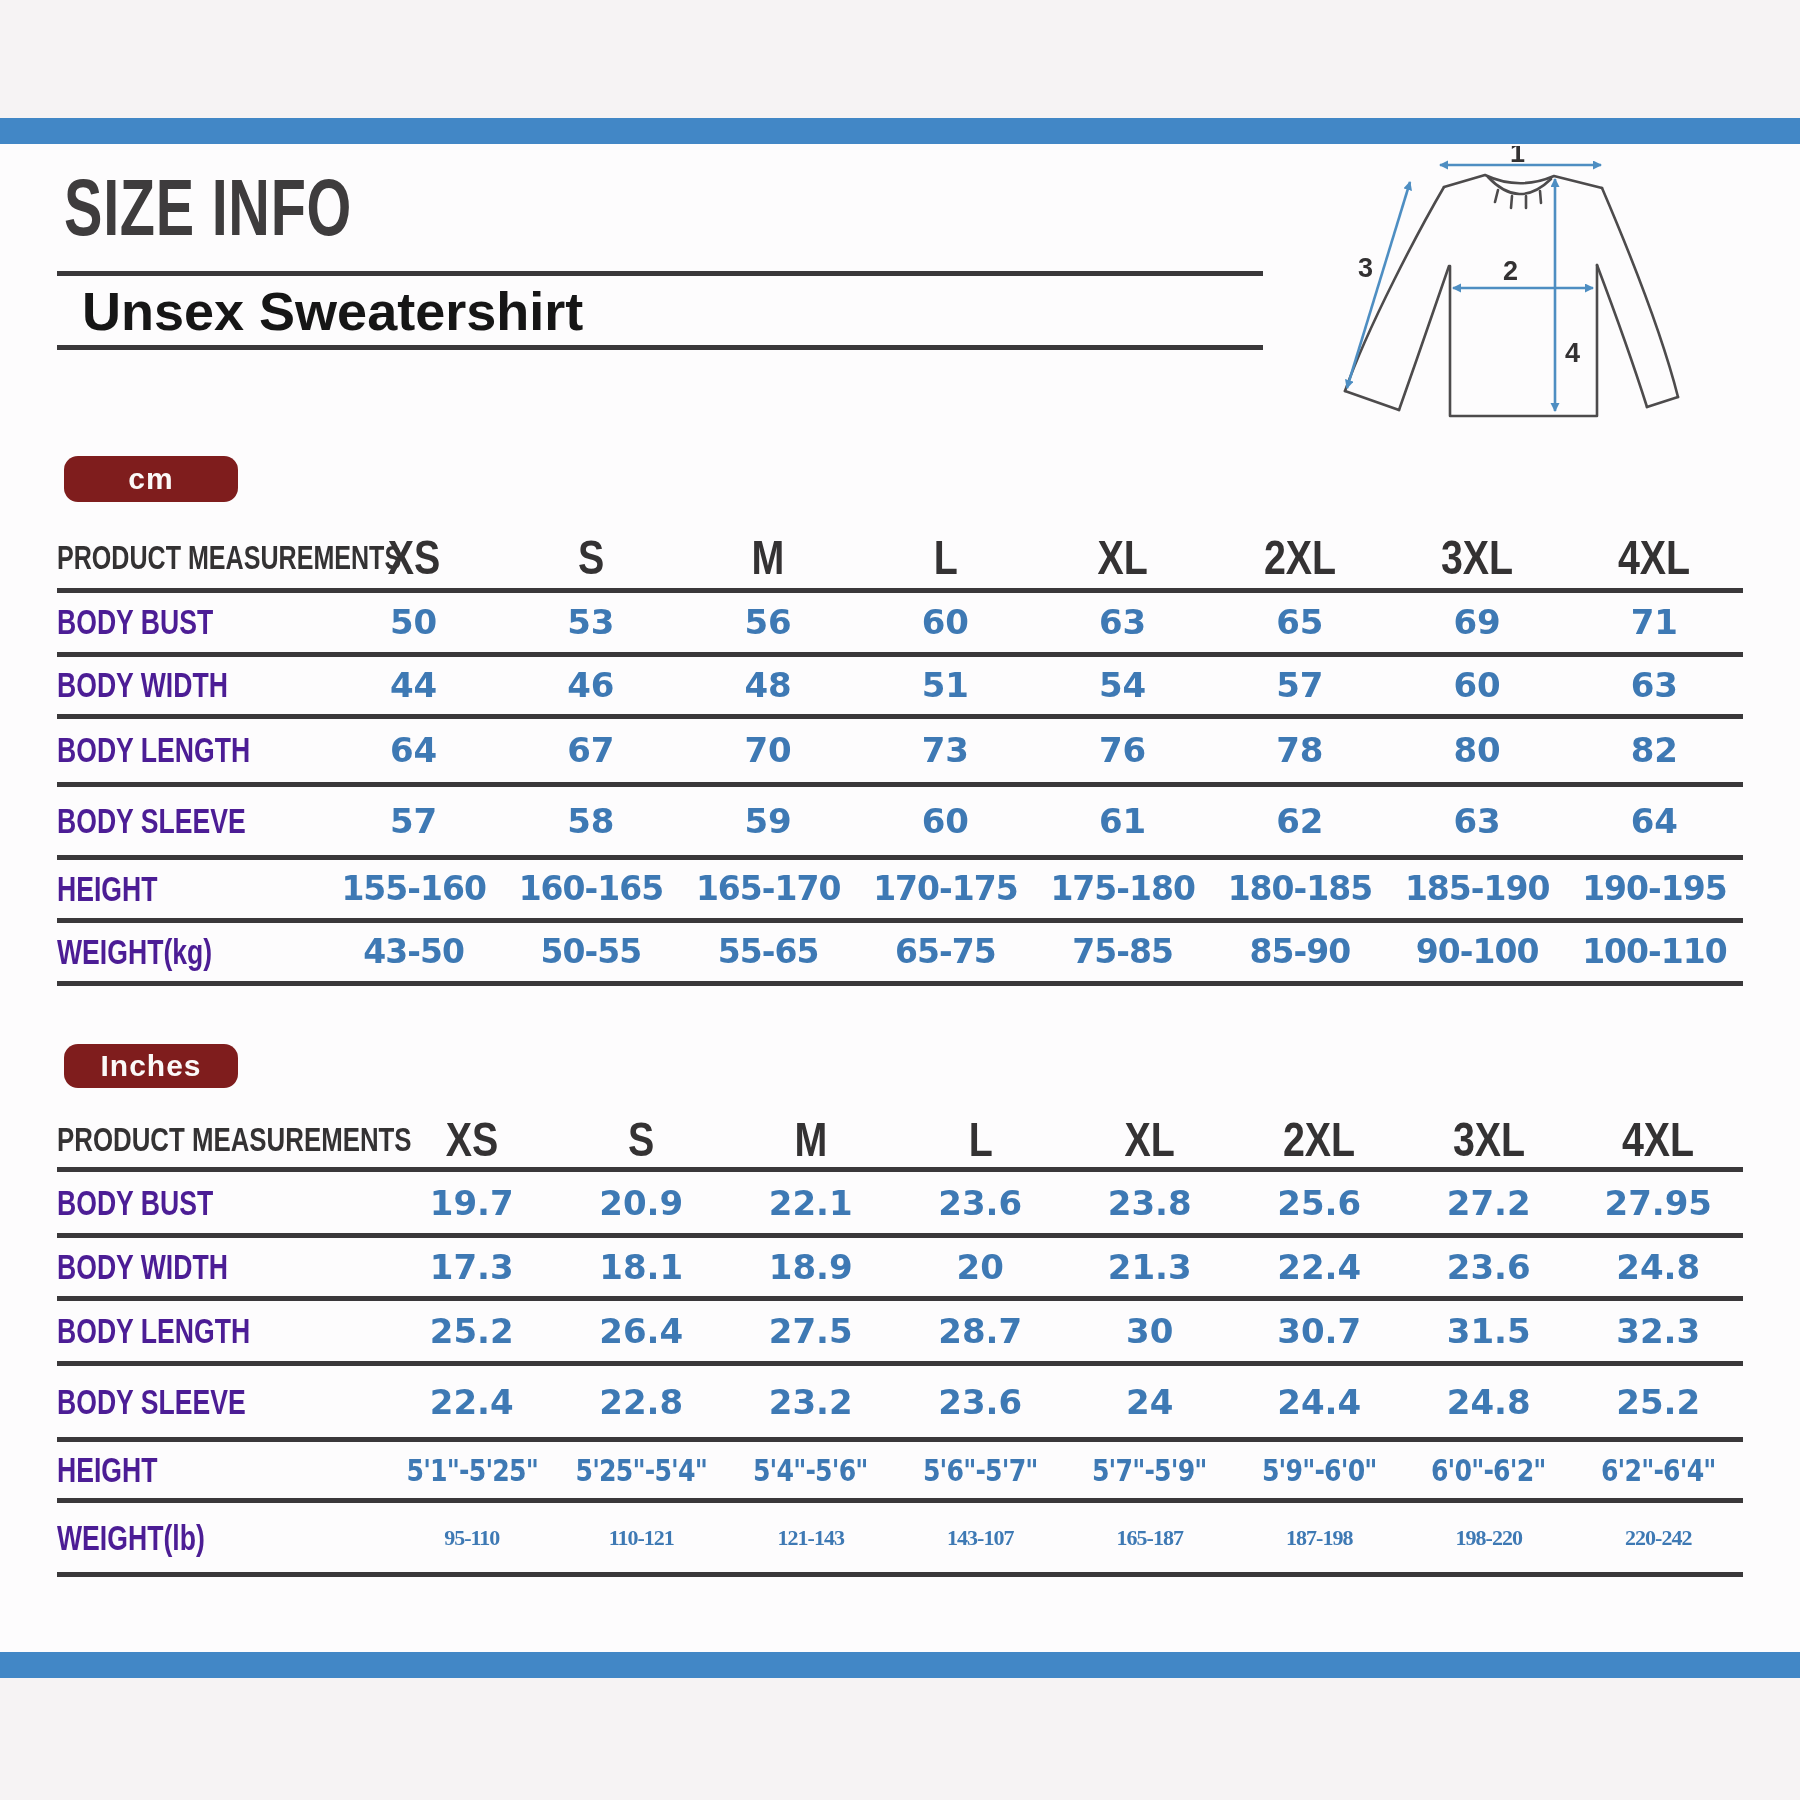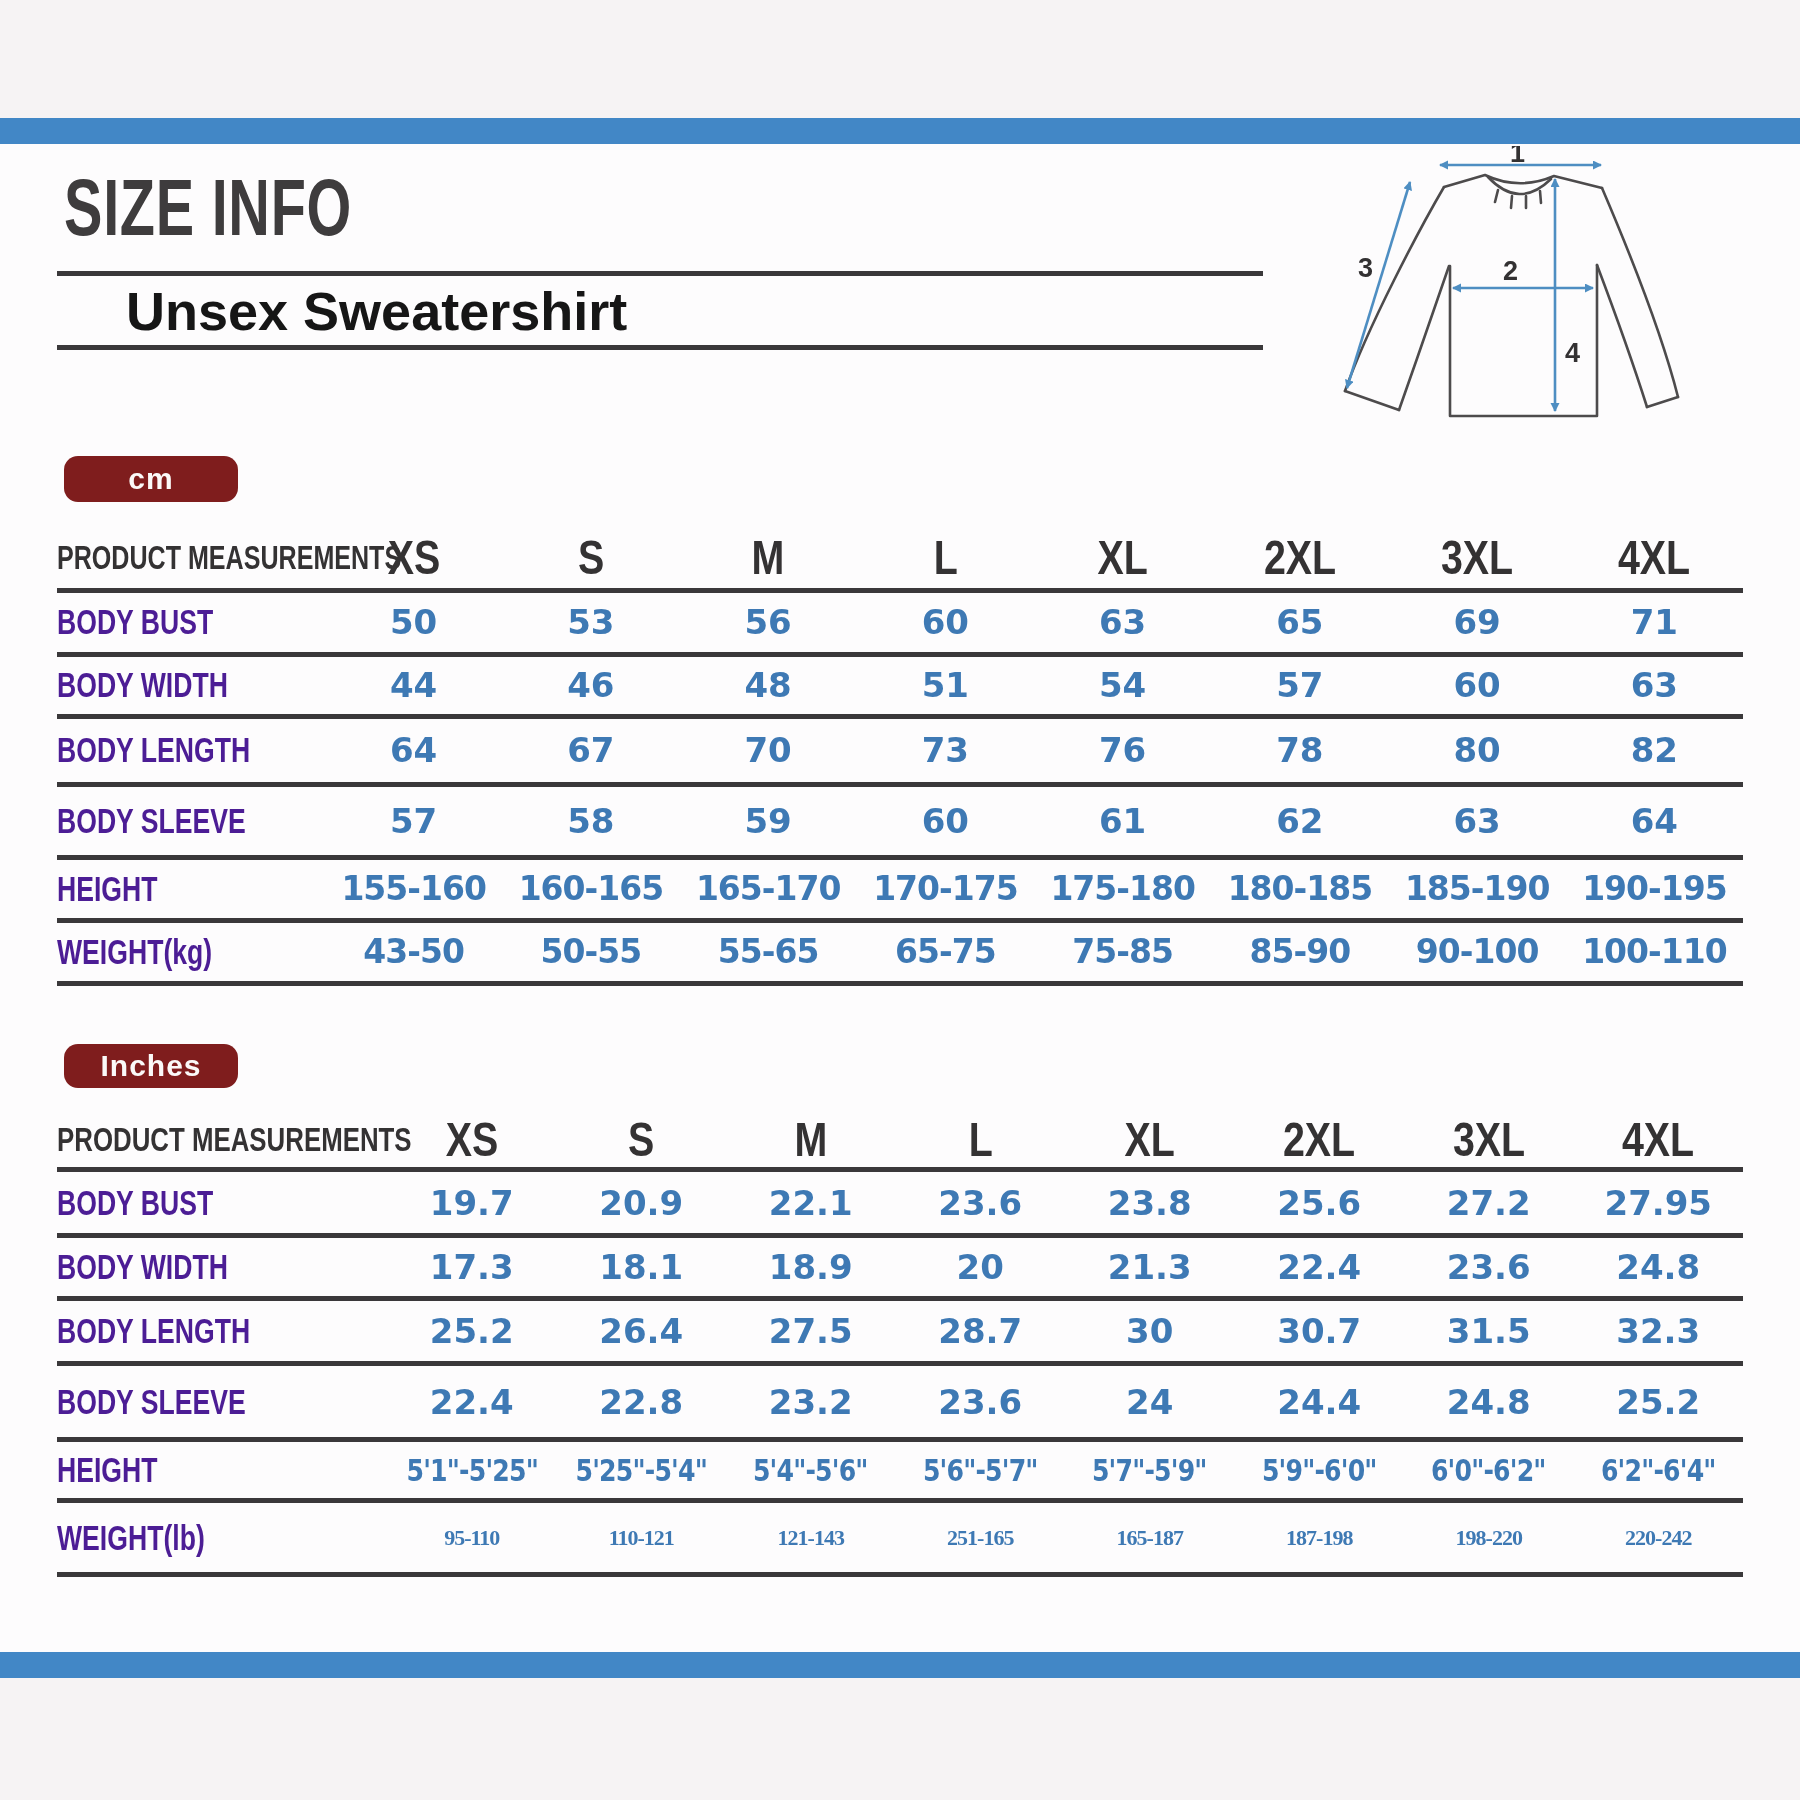--- a/index.html
+++ b/index.html
@@ -21,21 +21,21 @@
   #page-title{
     position:absolute;left:64px;top:168px;line-height:1;
     font-size:80px;font-weight:bold;color:#3e3c3d;letter-spacing:1px;
   }
   #page-title .cond{transform:scaleX(.72);}
   .hline{position:absolute;left:57px;width:1206px;height:5px;background:#3a383a;}
   #title-underline{top:271px;}
   #subtitle-underline{top:345px;}
   #page-subtitle{
     position:absolute;left:82px;top:283px;line-height:1.05;
-    font-size:54px;font-weight:bold;color:#161616;margin-left:44px;
+    font-size:54px;font-weight:bold;color:#161616;
   }
 
   
   #shirt-svg{position:absolute;left:1320px;top:146px;width:392px;height:296px;}
   .shirt-line{fill:none;stroke:#4d4b4c;stroke-width:2.6;stroke-linecap:round;stroke-linejoin:round;}
   .measure{stroke:#4e8ec2;stroke-width:2.6;fill:none;}
   .marker-num{font-family:"Liberation Sans",sans-serif;font-weight:bold;font-size:27px;fill:#333132;}
 
   #diagram-legend{
     position:absolute;left:1372px;top:436px;
@@ -310,21 +310,21 @@
           <td class="val"><span class="v">5'7"-5'9"</span></td>
           <td class="val"><span class="v">5'9"-6'0"</span></td>
           <td class="val"><span class="v">6'0"-6'2"</span></td>
           <td class="val"><span class="v">6'2"-6'4"</span></td>
         </tr>
         <tr>
           <th class="row-label"><span class="cond">WEIGHT(lb)</span></th>
           <td class="val"><span class="v">95-110</span></td>
           <td class="val"><span class="v">110-121</span></td>
           <td class="val"><span class="v">121-143</span></td>
-          <td class="val"><span class="v">251-165</span></td>
+          <td class="val"><span class="v">143-107</span></td>
           <td class="val"><span class="v">165-187</span></td>
           <td class="val"><span class="v">187-198</span></td>
           <td class="val"><span class="v">198-220</span></td>
           <td class="val"><span class="v">220-242</span></td>
         </tr>
       </tbody>
     </table>
 
 </div>
 

